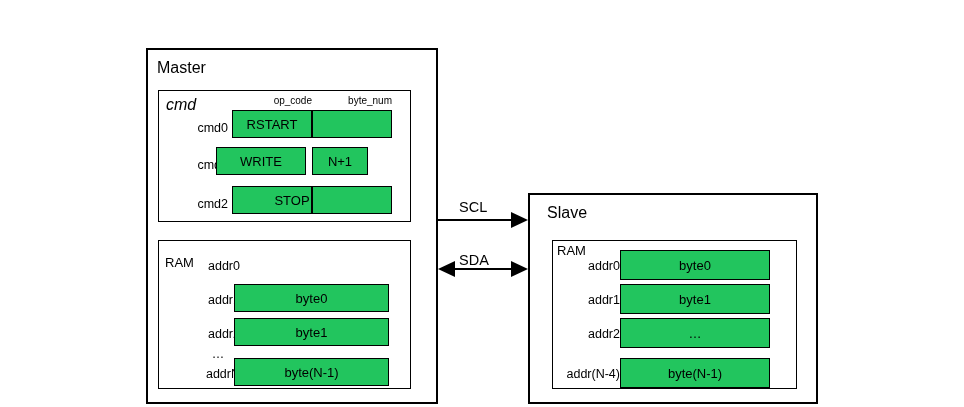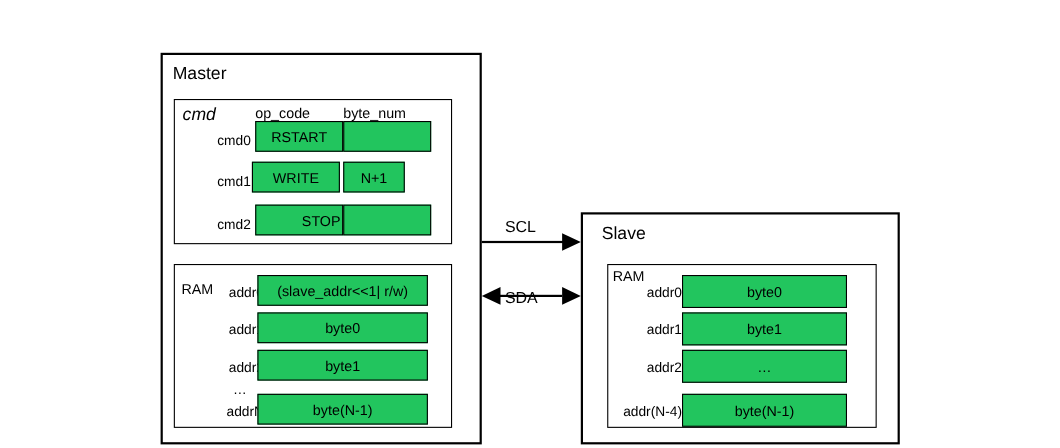--- a/index.html
+++ b/index.html
@@ -49,23 +49,23 @@
   }
   .rowlabel {
     position: absolute;
     font-size: 12.5px;
     white-space: nowrap;
     text-align: right;
     line-height: 1;
   }
   .colhead {
     position: absolute;
-    font-size: 13px;
+    font-size: 10px;
     white-space: nowrap;
-    text-align: left;
+    text-align: right;
     line-height: 1;
   }
 
   
   .title {
     position: absolute;
     font-size: 16px;
     line-height: 1;
     white-space: nowrap;
   }
@@ -113,50 +113,49 @@
   <div class="label" style="left:166px; top:97px; font-size:16px;font-style:italic;">cmd</div>
 
   <div class="colhead" style="left:232px; top:96px; width:80px;">op_code</div>
   <div class="colhead" style="left:312px; top:96px; width:80px;">byte_num</div>
 
   <div class="rowlabel" style="left:186px; top:122px; width:42px;">cmd0</div>
   <div class="cell" style="left:232px; top:110px; width:80px; height:28px;">RSTART</div>
   <div class="cell" style="left:312px; top:110px; width:80px; height:28px;"></div>
 
   <div class="rowlabel" style="left:186px; top:159px; width:42px;">cmd1</div>
-  <div class="cell" style="left:229px; top:147px; width:80px; height:28px;">WRITE</div>
+  <div class="cell" style="left:216px; top:147px; width:90px; height:28px;">WRITE</div>
   <div class="cell" style="left:312px; top:147px; width:56px; height:28px;">N+1</div>
 
   <div class="rowlabel" style="left:186px; top:198px; width:42px;">cmd2</div>
   <div class="cell" style="left:232px; top:186px; width:80px; height:28px;padding-left:40px;">STOP</div>
   <div class="cell" style="left:312px; top:186px; width:80px; height:28px;"></div>
 
   <div class="inner-box" style="left:158px; top:240px; width:253px; height:149px;"></div>
 
   <div class="label" style="left:165px; top:256px; font-size:13px;">RAM</div>
 
   <div class="rowlabel" style="left:196px; top:260px; width:44px;">addr0</div>
-  <div class="cell" style="left:234px; top:250px; width:155px; height:28px;">(slave_addr&lt;&lt;1| r/w)</div>
 
   <div class="rowlabel" style="left:196px; top:294px; width:44px;">addr1</div>
   <div class="cell" style="left:234px; top:284px; width:155px; height:28px;">byte0</div>
 
   <div class="rowlabel" style="left:196px; top:328px; width:44px;">addr2</div>
   <div class="cell" style="left:234px; top:318px; width:155px; height:28px;">byte1</div>
 
   <div class="rowlabel" style="left:196px; top:348px; width:44px; text-align:center;">…</div>
 
   <div class="rowlabel" style="left:190px; top:368px; width:50px;">addrN</div>
   <div class="cell" style="left:234px; top:358px; width:155px; height:28px;">byte(N-1)</div>
 
   <div class="sig-label" style="left:459px; top:200px;text-align:center;">SCL</div>
   <div class="sig-line" style="left:438px; top:219px; width:75px;"></div>
   <div class="arrow-right" style="left:511px; top:212px;"></div>
 
-  <div class="sig-label" style="left:459px; top:264px;">SDA</div>
+  <div class="sig-label" style="left:459px; top:253px;">SDA</div>
   <div class="arrow-left" style="left:438px; top:261px;"></div>
   <div class="sig-line" style="left:453px; top:268px; width:58px;"></div>
   <div class="arrow-right" style="left:511px; top:261px;"></div>
 
   <div class="box" style="left:528px; top:193px; width:290px; height:211px;"></div>
 
   <div class="title" style="left:547px; top:205px;">Slave</div>
 
   <div class="inner-box" style="left:552px; top:240px; width:245px; height:149px;"></div>
 

